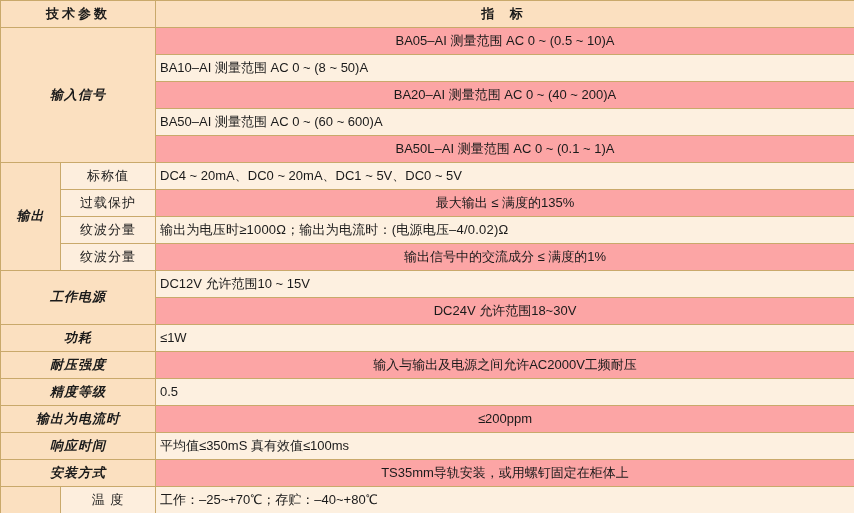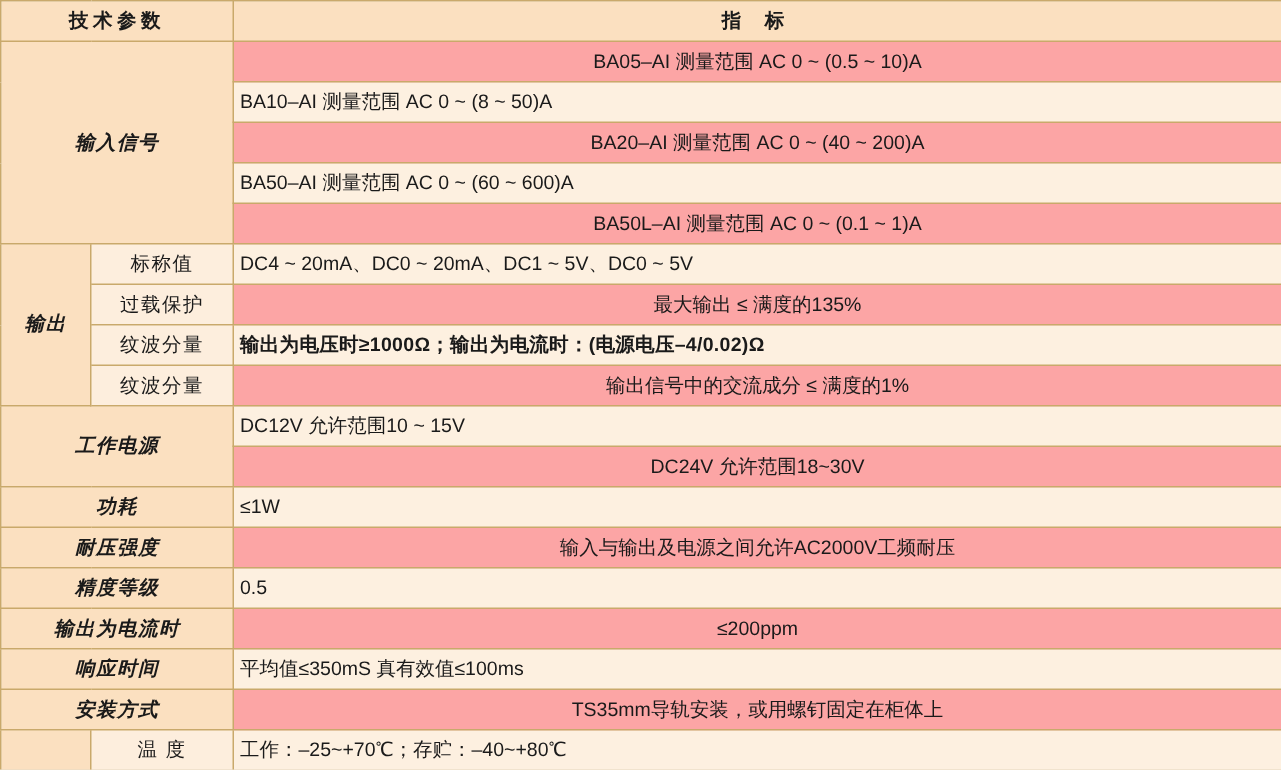--- a/index.html
+++ b/index.html
@@ -57,21 +57,20 @@
     letter-spacing: 6px;
   }
   .cell-inner {
     display: block;
     padding: 3px 4px;
     white-space: nowrap;
     overflow: hidden;
   }
   .wide-text .cell-inner {
     letter-spacing: 0.2px;
-    font-weight: bold;
   }
   col.c1 { width: 60px; }
   col.c2 { width: 95px; }
   col.c3 { width: 699px; }
 </style>
 </head>
 <body>
 
 <table id="spec-table">
   <colgroup>

